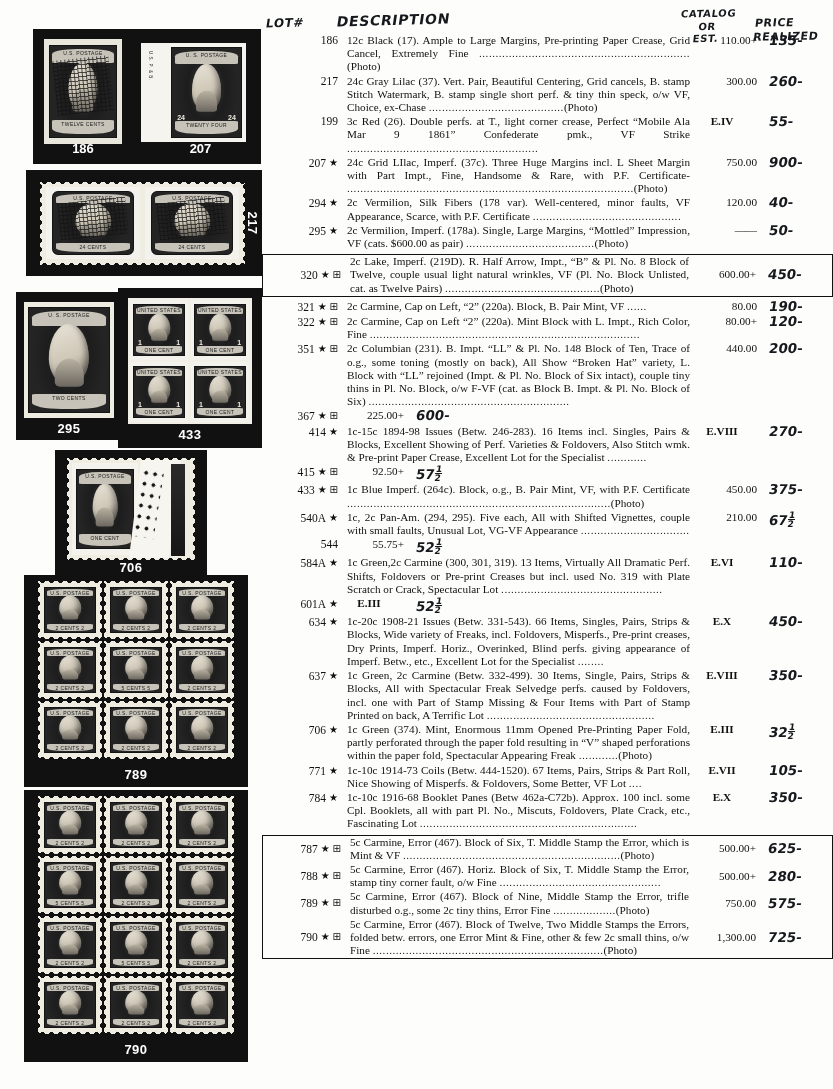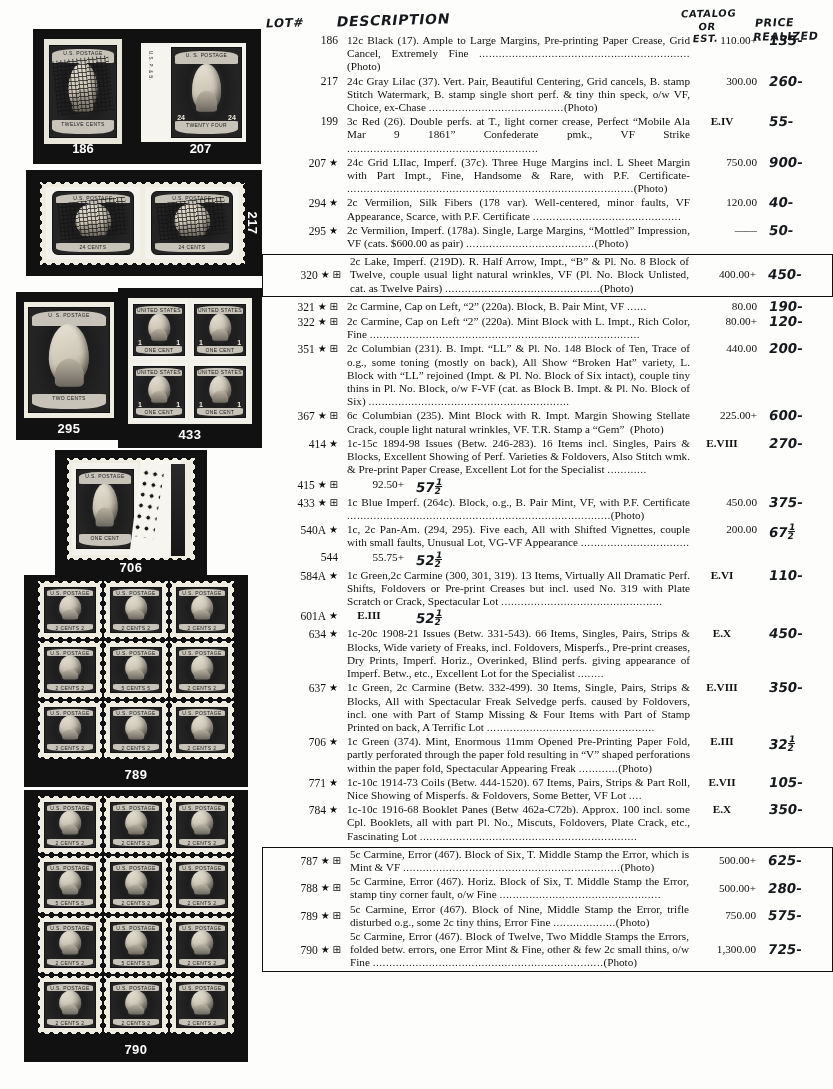--- a/index.html
+++ b/index.html
@@ -578,21 +578,21 @@
           <div class="lotcell"><span class="lotnum">295</span><span class="sym">★</span></div>
           <div class="desc"><b>2c Vermilion, Imperf. (178a).</b> Single, Large Margins, “Mottled” Impression, VF (cats. $600.00 as pair) <span class="dotfill">.......................................</span><b>(Photo)</b></div>
           <div class="catcell">——</div>
           <div class="pricecell">50-</div>
         </div>
         <div class="boxed-wrap">
           <div class="boxed">
             <div class="row">
               <div class="lotcell"><span class="lotnum">320</span><span class="sym">★</span><span class="sym">⊞</span></div>
               <div class="desc"><b>2c Lake, Imperf. (219D).</b> R. Half Arrow, Impt., “B” &amp; Pl. No. 8 Block of Twelve, couple usual light natural wrinkles, VF (Pl. No. Block Unlisted, cat. as Twelve Pairs) <span class="dotfill">...............................................</span><b>(Photo)</b></div>
-              <div class="catcell">400.00+</div>
+              <div class="catcell">600.00+</div>
               <div class="pricecell">450-</div>
             </div>
           </div>
         </div>
         <div class="row">
           <div class="lotcell"><span class="lotnum">321</span><span class="sym">★</span><span class="sym">⊞</span></div>
           <div class="desc"><b>2c Carmine, Cap on Left, “2” (220a). Block,</b> B. Pair Mint, VF <span class="dotfill">......</span></div>
           <div class="catcell">80.00</div>
           <div class="pricecell">190-</div>
         </div>
@@ -603,21 +603,20 @@
           <div class="pricecell">120-</div>
         </div>
         <div class="row">
           <div class="lotcell"><span class="lotnum">351</span><span class="sym">★</span><span class="sym">⊞</span></div>
           <div class="desc"><b>2c Columbian (231). B. Impt. “LL” &amp; Pl. No. 148 Block of Ten, Trace of o.g.,</b> some toning (mostly on back), All Show <b>“Broken Hat”</b> variety, L. Block with “LL” rejoined (Impt. &amp; Pl. No. Block of Six intact), couple tiny thins in Pl. No. Block, o/w F-VF (cat. as Block B. Impt. &amp; Pl. No. Block of Six) <span class="dotfill">.............................................................</span></div>
           <div class="catcell">440.00</div>
           <div class="pricecell">200-</div>
         </div>
         <div class="row">
           <div class="lotcell"><span class="lotnum">367</span><span class="sym">★</span><span class="sym">⊞</span></div>
-          <div class="desc"><b>6c Columbian (235). Mint Block</b> with R. Impt. Margin Showing Stellate Crack, couple light natural wrinkles, VF. T.R. Stamp a “Gem” &nbsp;<b>(Photo)</b></div>
           <div class="catcell">225.00+</div>
           <div class="pricecell">600-</div>
         </div>
         <div class="row">
           <div class="lotcell"><span class="lotnum">414</span><span class="sym">★</span></div>
           <div class="desc"><b>1c-15c 1894-98 Issues (Betw. 246-283).</b> 16 Items incl. Singles, Pairs &amp; Blocks, Excellent Showing of Perf. Varieties &amp; Foldovers, Also Stitch wmk. &amp; Pre-print Paper Crease, Excellent Lot for the Specialist <span class="dotfill">............</span></div>
           <div class="catcell est">E.VIII</div>
           <div class="pricecell">270-</div>
         </div>
         <div class="row">
@@ -627,21 +626,21 @@
         </div>
         <div class="row">
           <div class="lotcell"><span class="lotnum">433</span><span class="sym">★</span><span class="sym">⊞</span></div>
           <div class="desc"><b>1c Blue Imperf. (264c). Block,</b> o.g., B. Pair Mint, VF, with P.F. Certificate <span class="dotfill">................................................................................</span><b>(Photo)</b></div>
           <div class="catcell">450.00</div>
           <div class="pricecell">375-</div>
         </div>
         <div class="row">
           <div class="lotcell"><span class="lotnum">540A</span><span class="sym">★</span></div>
           <div class="desc"><b>1c, 2c Pan-Am. (294, 295).</b> Five each, All with <b>Shifted Vignettes,</b> couple with small faults, Unusual Lot, VG-VF Appearance <span class="dotfill">.................................</span></div>
-          <div class="catcell">200.00</div>
+          <div class="catcell">210.00</div>
           <div class="pricecell">67<span class="frac"><i>1</i><u>2</u></span></div>
         </div>
         <div class="row">
           <div class="lotcell"><span class="lotnum">544</span></div>
           <div class="catcell">55.75+</div>
           <div class="pricecell">52<span class="frac"><i>1</i><u>2</u></span></div>
         </div>
         <div class="row">
           <div class="lotcell"><span class="lotnum">584A</span><span class="sym">★</span></div>
           <div class="desc"><b>1c Green,2c Carmine (300, 301, 319).</b> 13 Items, Virtually All Dramatic Perf. Shifts, Foldovers or Pre-print Creases but incl. used No. 319 with Plate Scratch or Crack, Spectacular Lot <span class="dotfill">.................................................</span></div>

